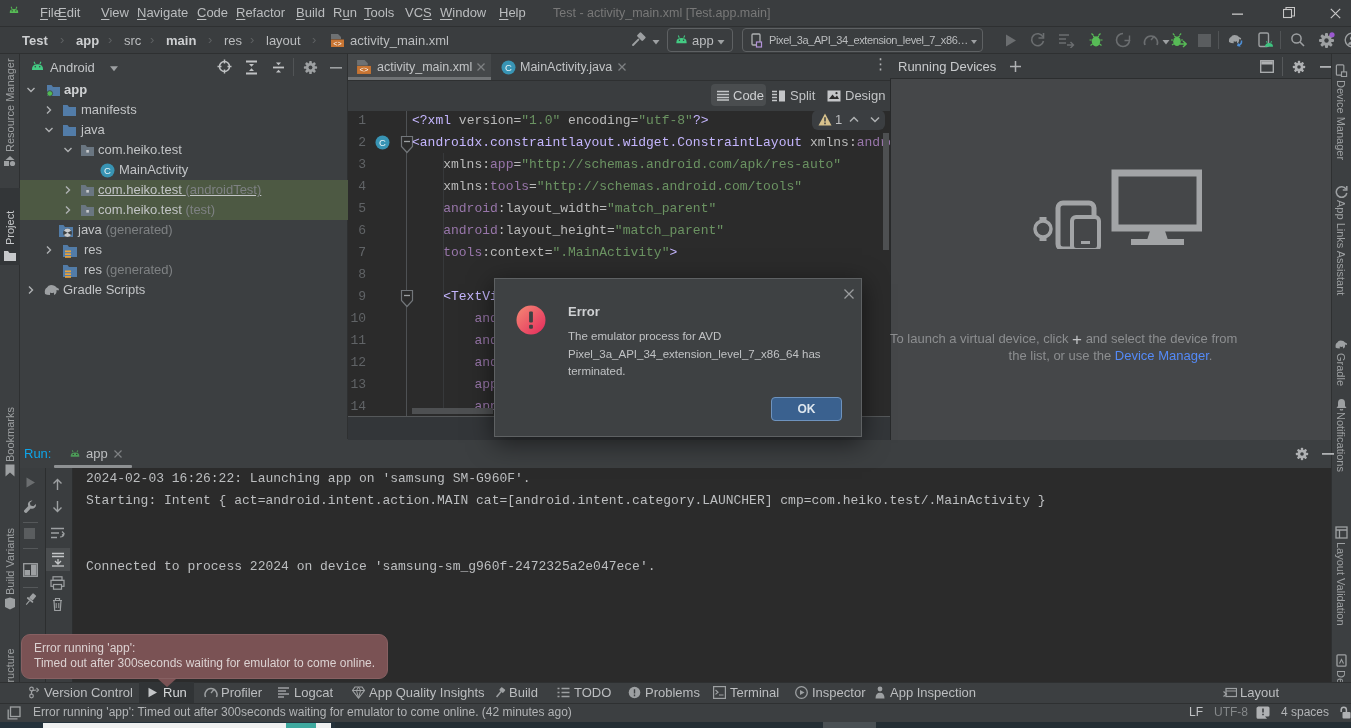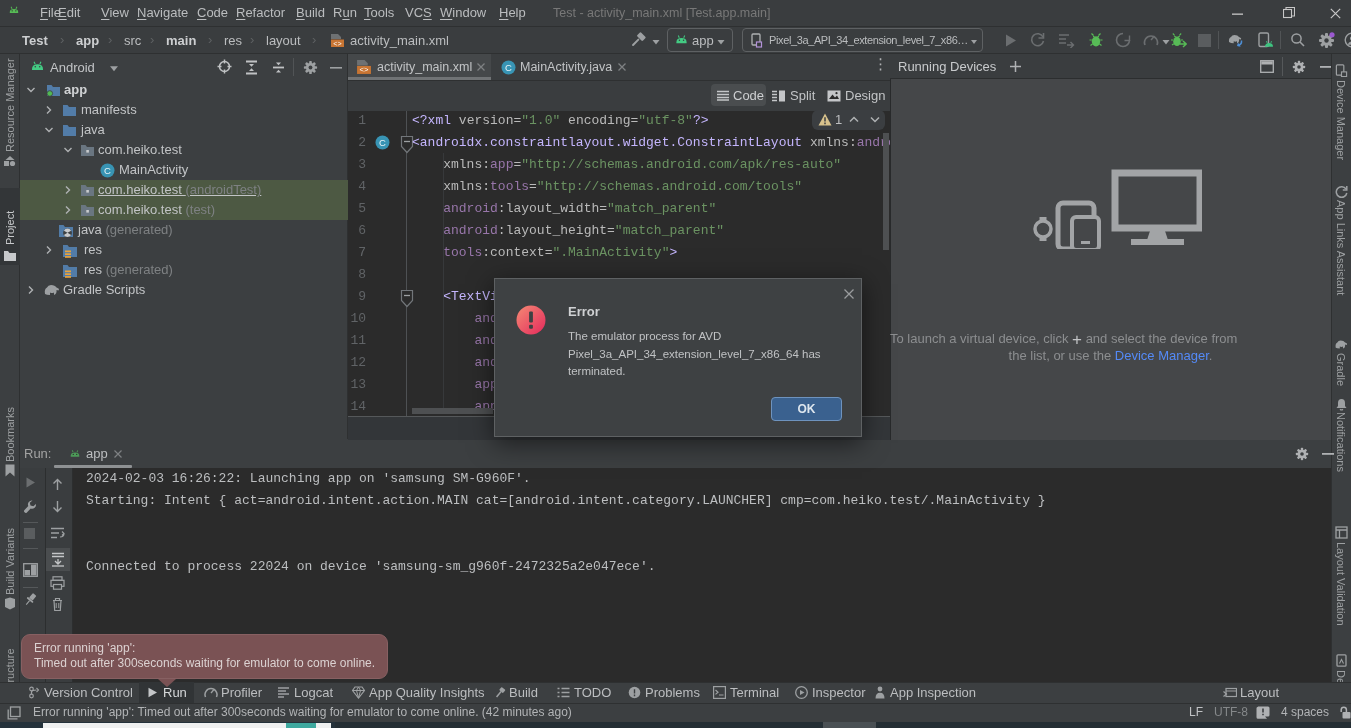--- a/index.html
+++ b/index.html
@@ -527,21 +527,21 @@
   <svg class="abs" style="left:4px;top:600px;" width="13" height="13" viewBox="0 0 13 13">
         <rect x="2" y="0.8" width="9" height="11.4" rx="1" fill="none" stroke="#9DA0A2" stroke-width="1.3"></rect>
         <path d="M4.5 9.5 L6.5 5.5 L8.5 9.5" stroke="#9DA0A2" stroke-width="1.1" fill="none"></path>
       </svg>
   <div class="abs" style="left:16px;top:616px;transform:rotate(90deg);transform-origin:left top;white-space:nowrap;">Device Explorer</div>
 </div>
 
 <div class="abs" style="left:20px;top:440px;width:1311px;height:263px;background:#2B2B2B;"></div>
 <div id="runpanel" class="abs" style="left:20px;top:440px;width:1311px;height:263px;font-size:13px;">
   <div class="abs" style="left:0;top:0;width:1311px;height:28px;background:#3C3F41;"></div>
-  <div class="abs" style="left:4px;top:0;height:28px;line-height:28px;color:#a3a3a3;">Run:</div>
+  <div class="abs" style="left:4px;top:0;height:28px;line-height:28px;color:#0ea5e9;">Run:</div>
   <svg class="abs" style="left:48px;top:9px;" width="14" height="12" viewBox="0 0 16 14">
     <path d="M3 8 Q3 4 8 4 Q13 4 13 8 L13 9 L3 9 Z" fill="#4C9B58"></path>
     <rect x="4.7" y="1.5" width="1" height="2.4" fill="#4C9B58" transform="rotate(-25 5 2.5)"></rect>
     <rect x="10.4" y="1.5" width="1" height="2.4" fill="#4C9B58" transform="rotate(25 11 2.5)"></rect>
     <circle cx="6" cy="6.3" r="0.7" fill="#2B2B2B"></circle>
         <circle cx="10" cy="6.3" r="0.7" fill="#2B2B2B"></circle>
   </svg>
   <div class="abs" style="left:66px;top:0;height:28px;line-height:28px;color:#BCBEC0;">app</div>
   <svg class="abs" style="left:93px;top:9px;" width="10" height="10" viewBox="0 0 10 10">
         <path d="M1.5 1.5 L8.5 8.5 M8.5 1.5 L1.5 8.5" stroke="#7E8183" stroke-width="1.2"></path>

